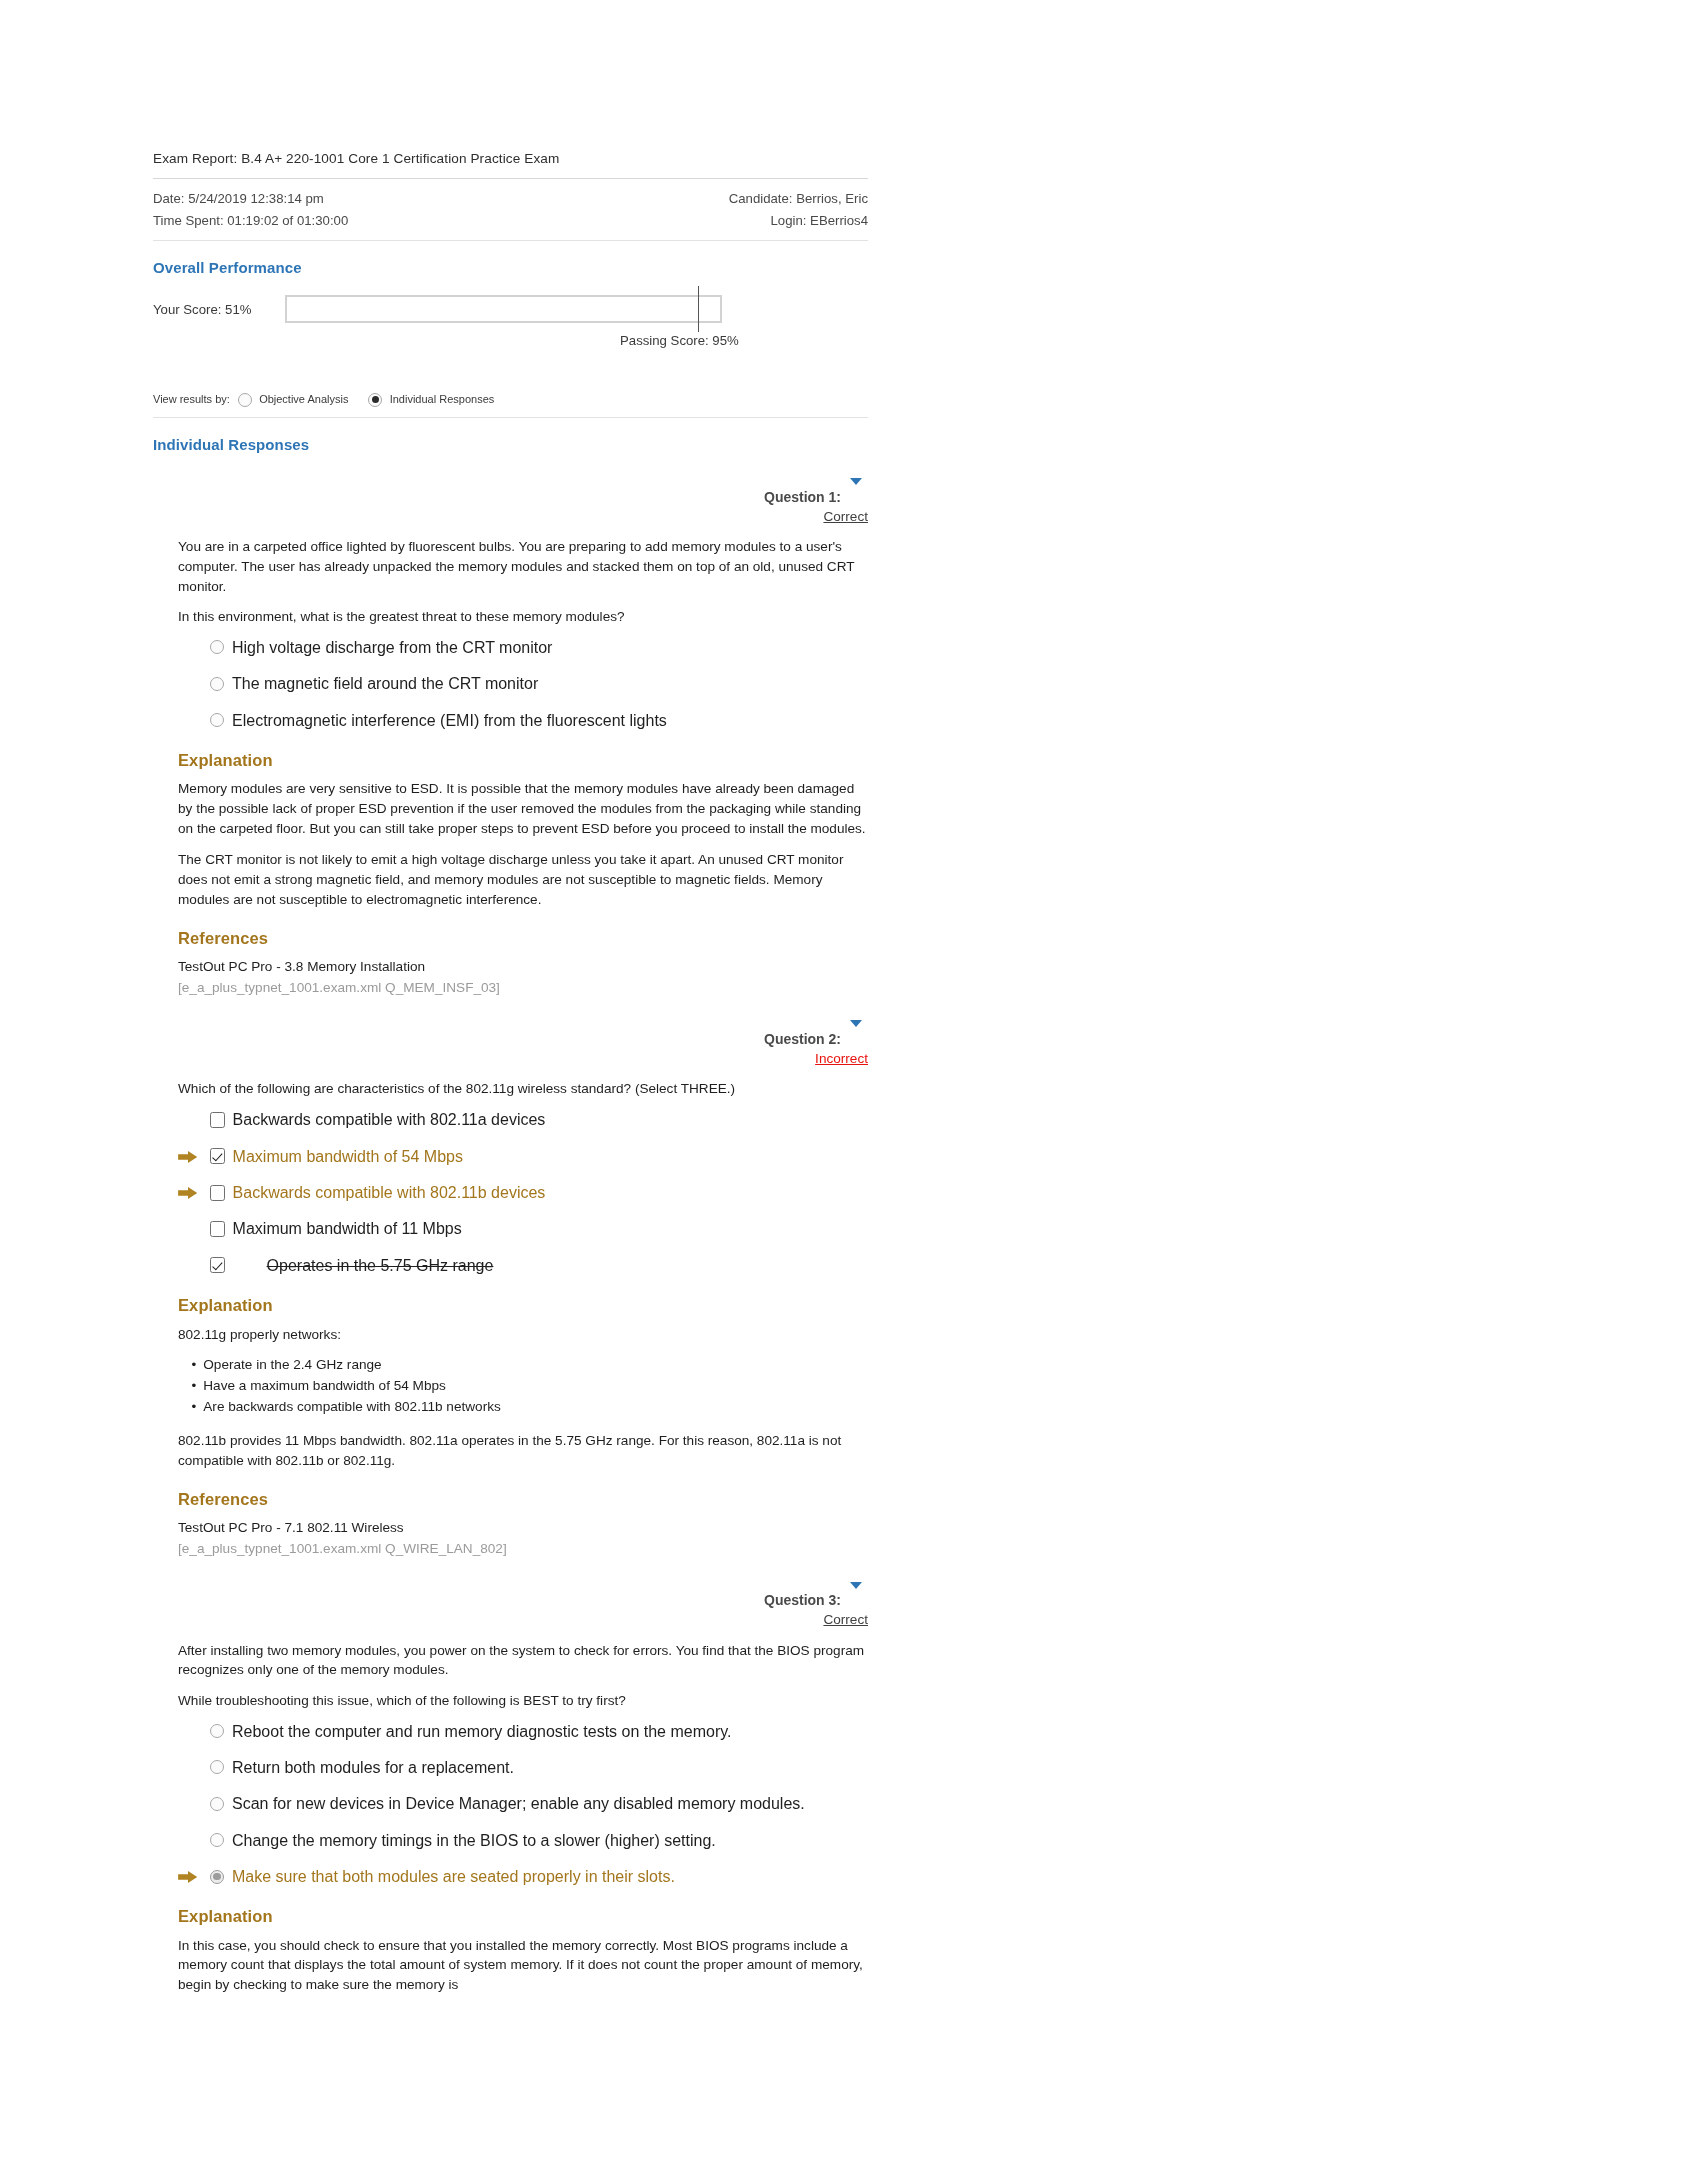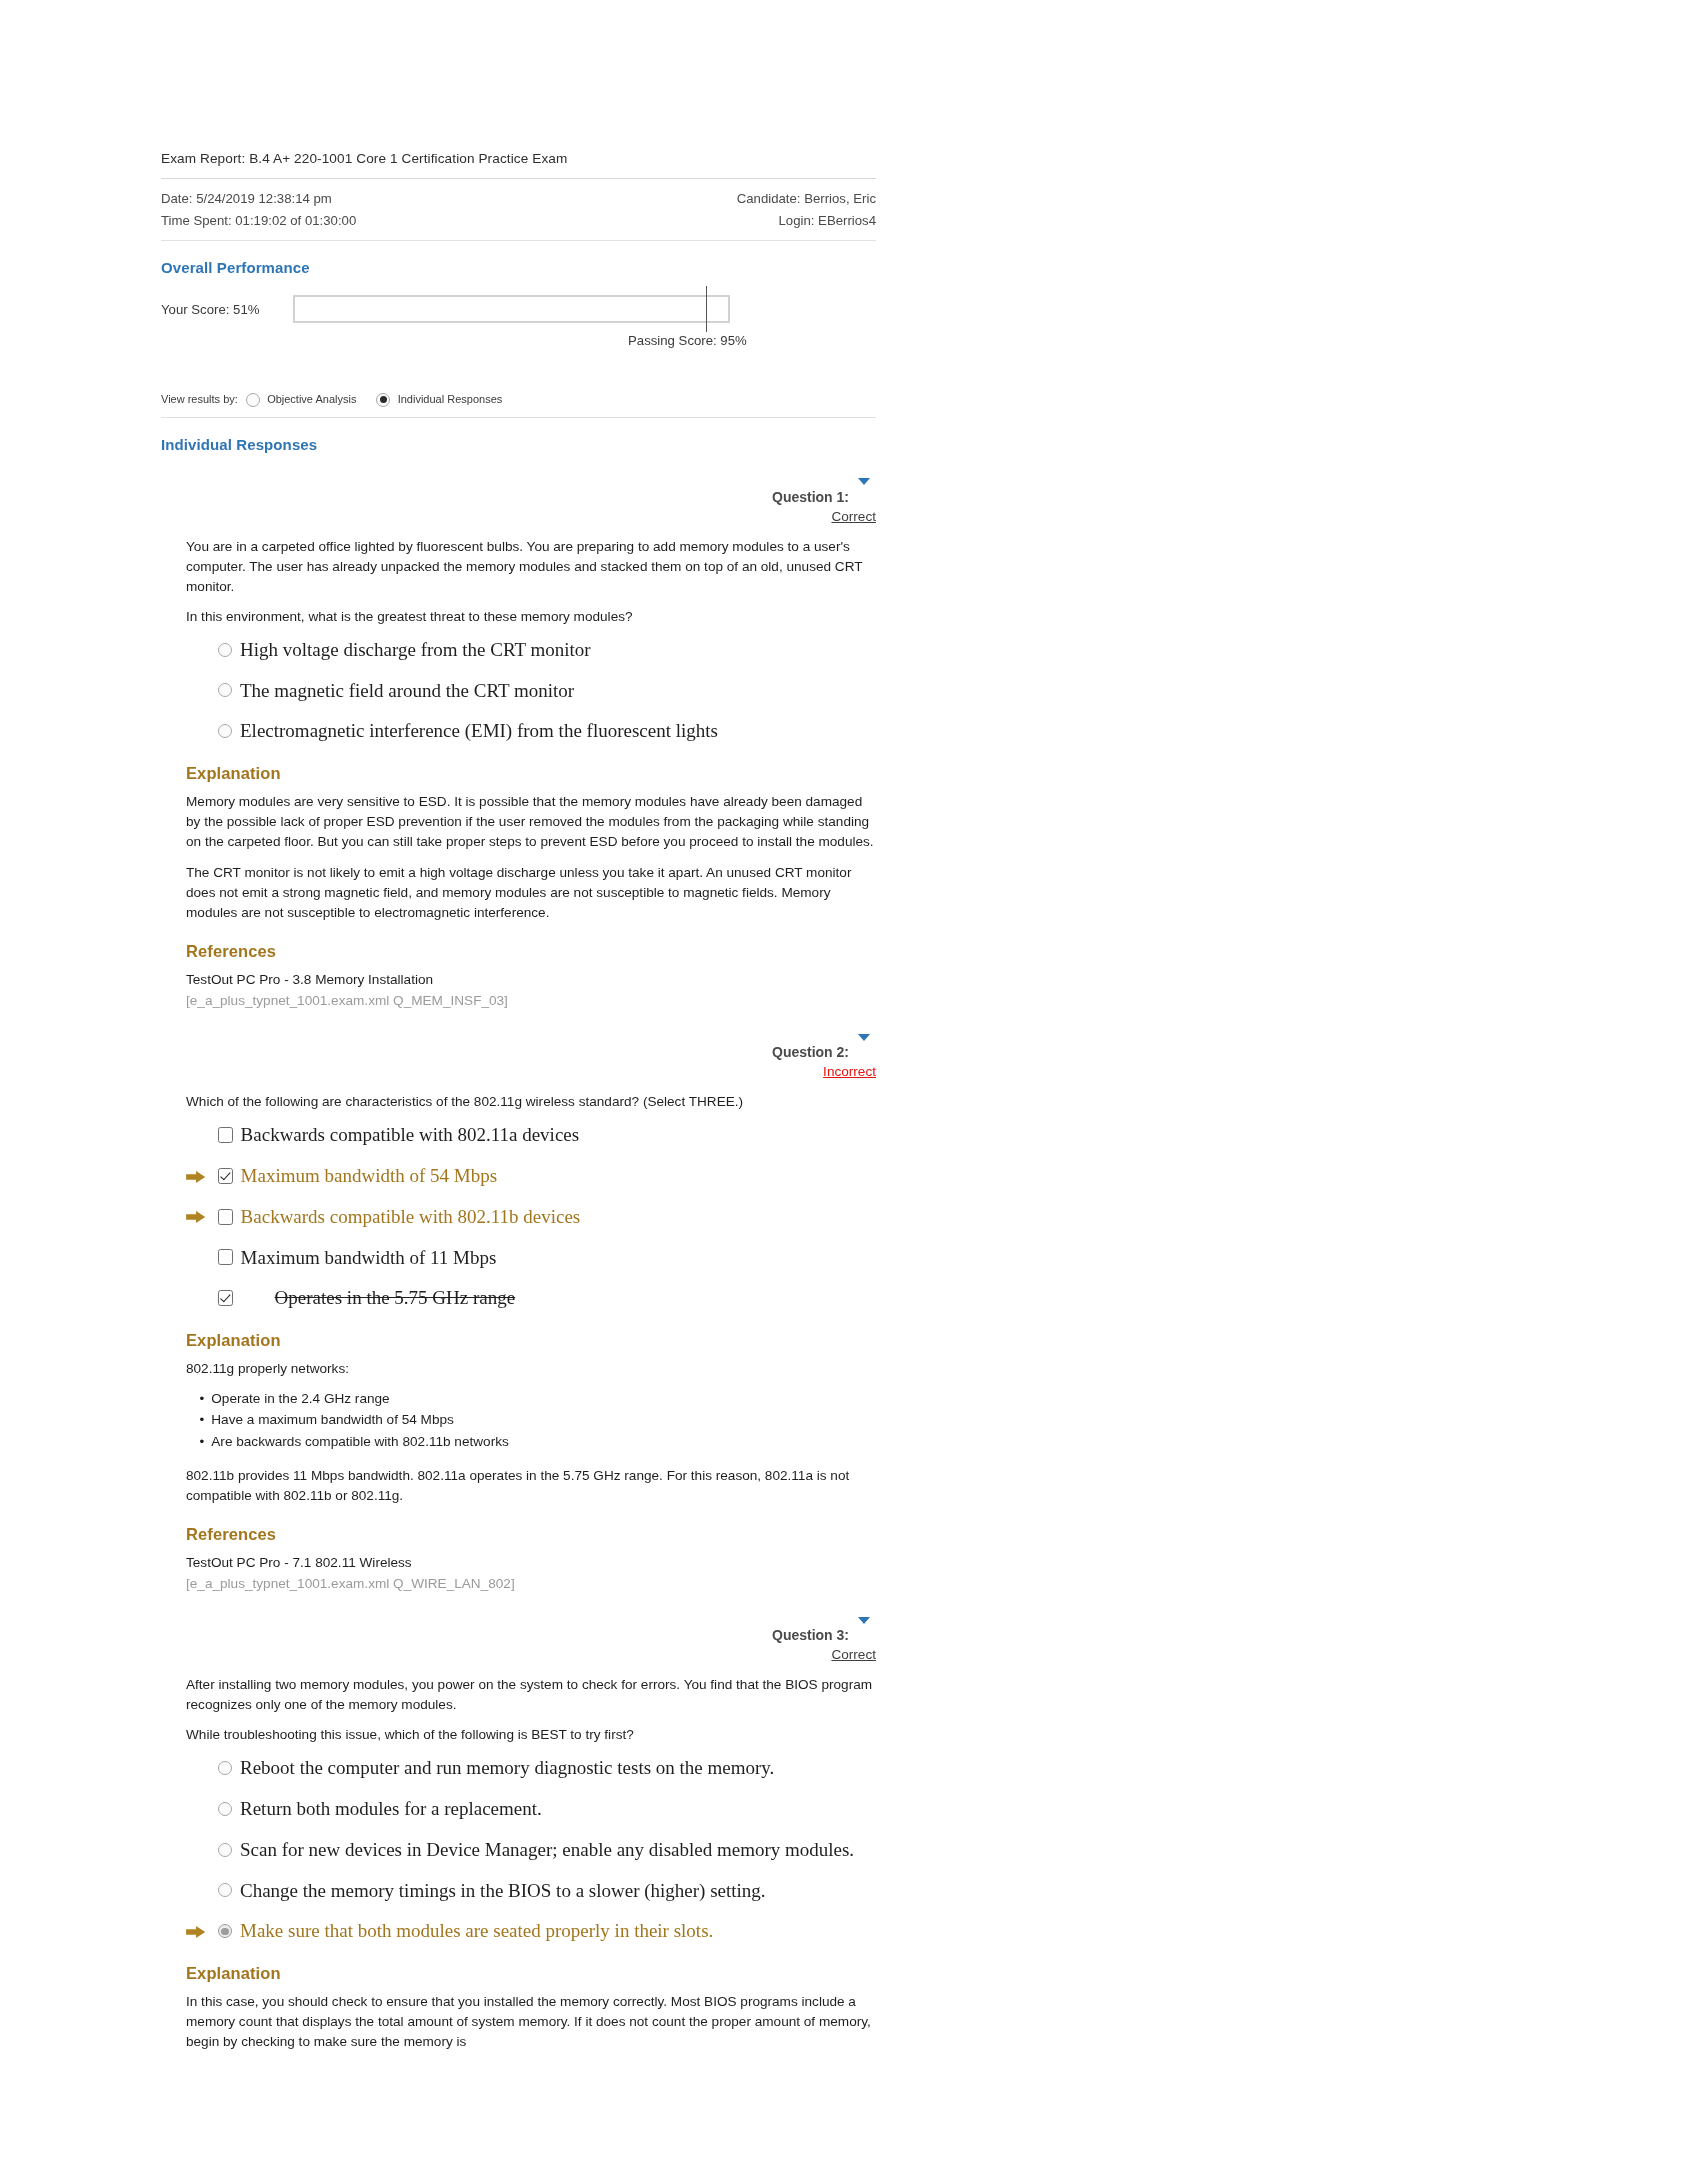--- a/index.html
+++ b/index.html
@@ -16,21 +16,21 @@
     position: relative;
     overflow: hidden;
   }
   .page {
     position: absolute;
     left: 0;
     top: 0;
     width: 1386px;
     height: 2183px;
     box-sizing: border-box;
-    padding: 149px 0 0 8px;
+    padding: 149px 0 0 0;
   }
   .sheet {
     width: 715px;
     margin-left: 153px;
     font-size: 13.6px;
     line-height: 1.45;
   }
 
   
   .report-title {
@@ -248,23 +248,22 @@
   .opt .arrow {
     position: absolute;
     left: 0;
     top: 50%;
     transform: translateY(-50%);
     width: 20px;
     height: 13.2px;
   }
   .opt .otext {
     margin-left: 8px;
-    font-size: 19px;
+    font-size: 16px;
     color: #1f1f1f;
-    font-family: Liberation Serif, serif;
   }
   .opt.chosen .otext { color: #a3761d; }
   .opt.struck .otext { text-decoration: line-through; margin-left: 42px; }
 
   
   h3.sub {
     color: #a3761d;
     font-size: 16.5px;
     font-weight: bold;
     margin: 17px 0 6.6px 0;

